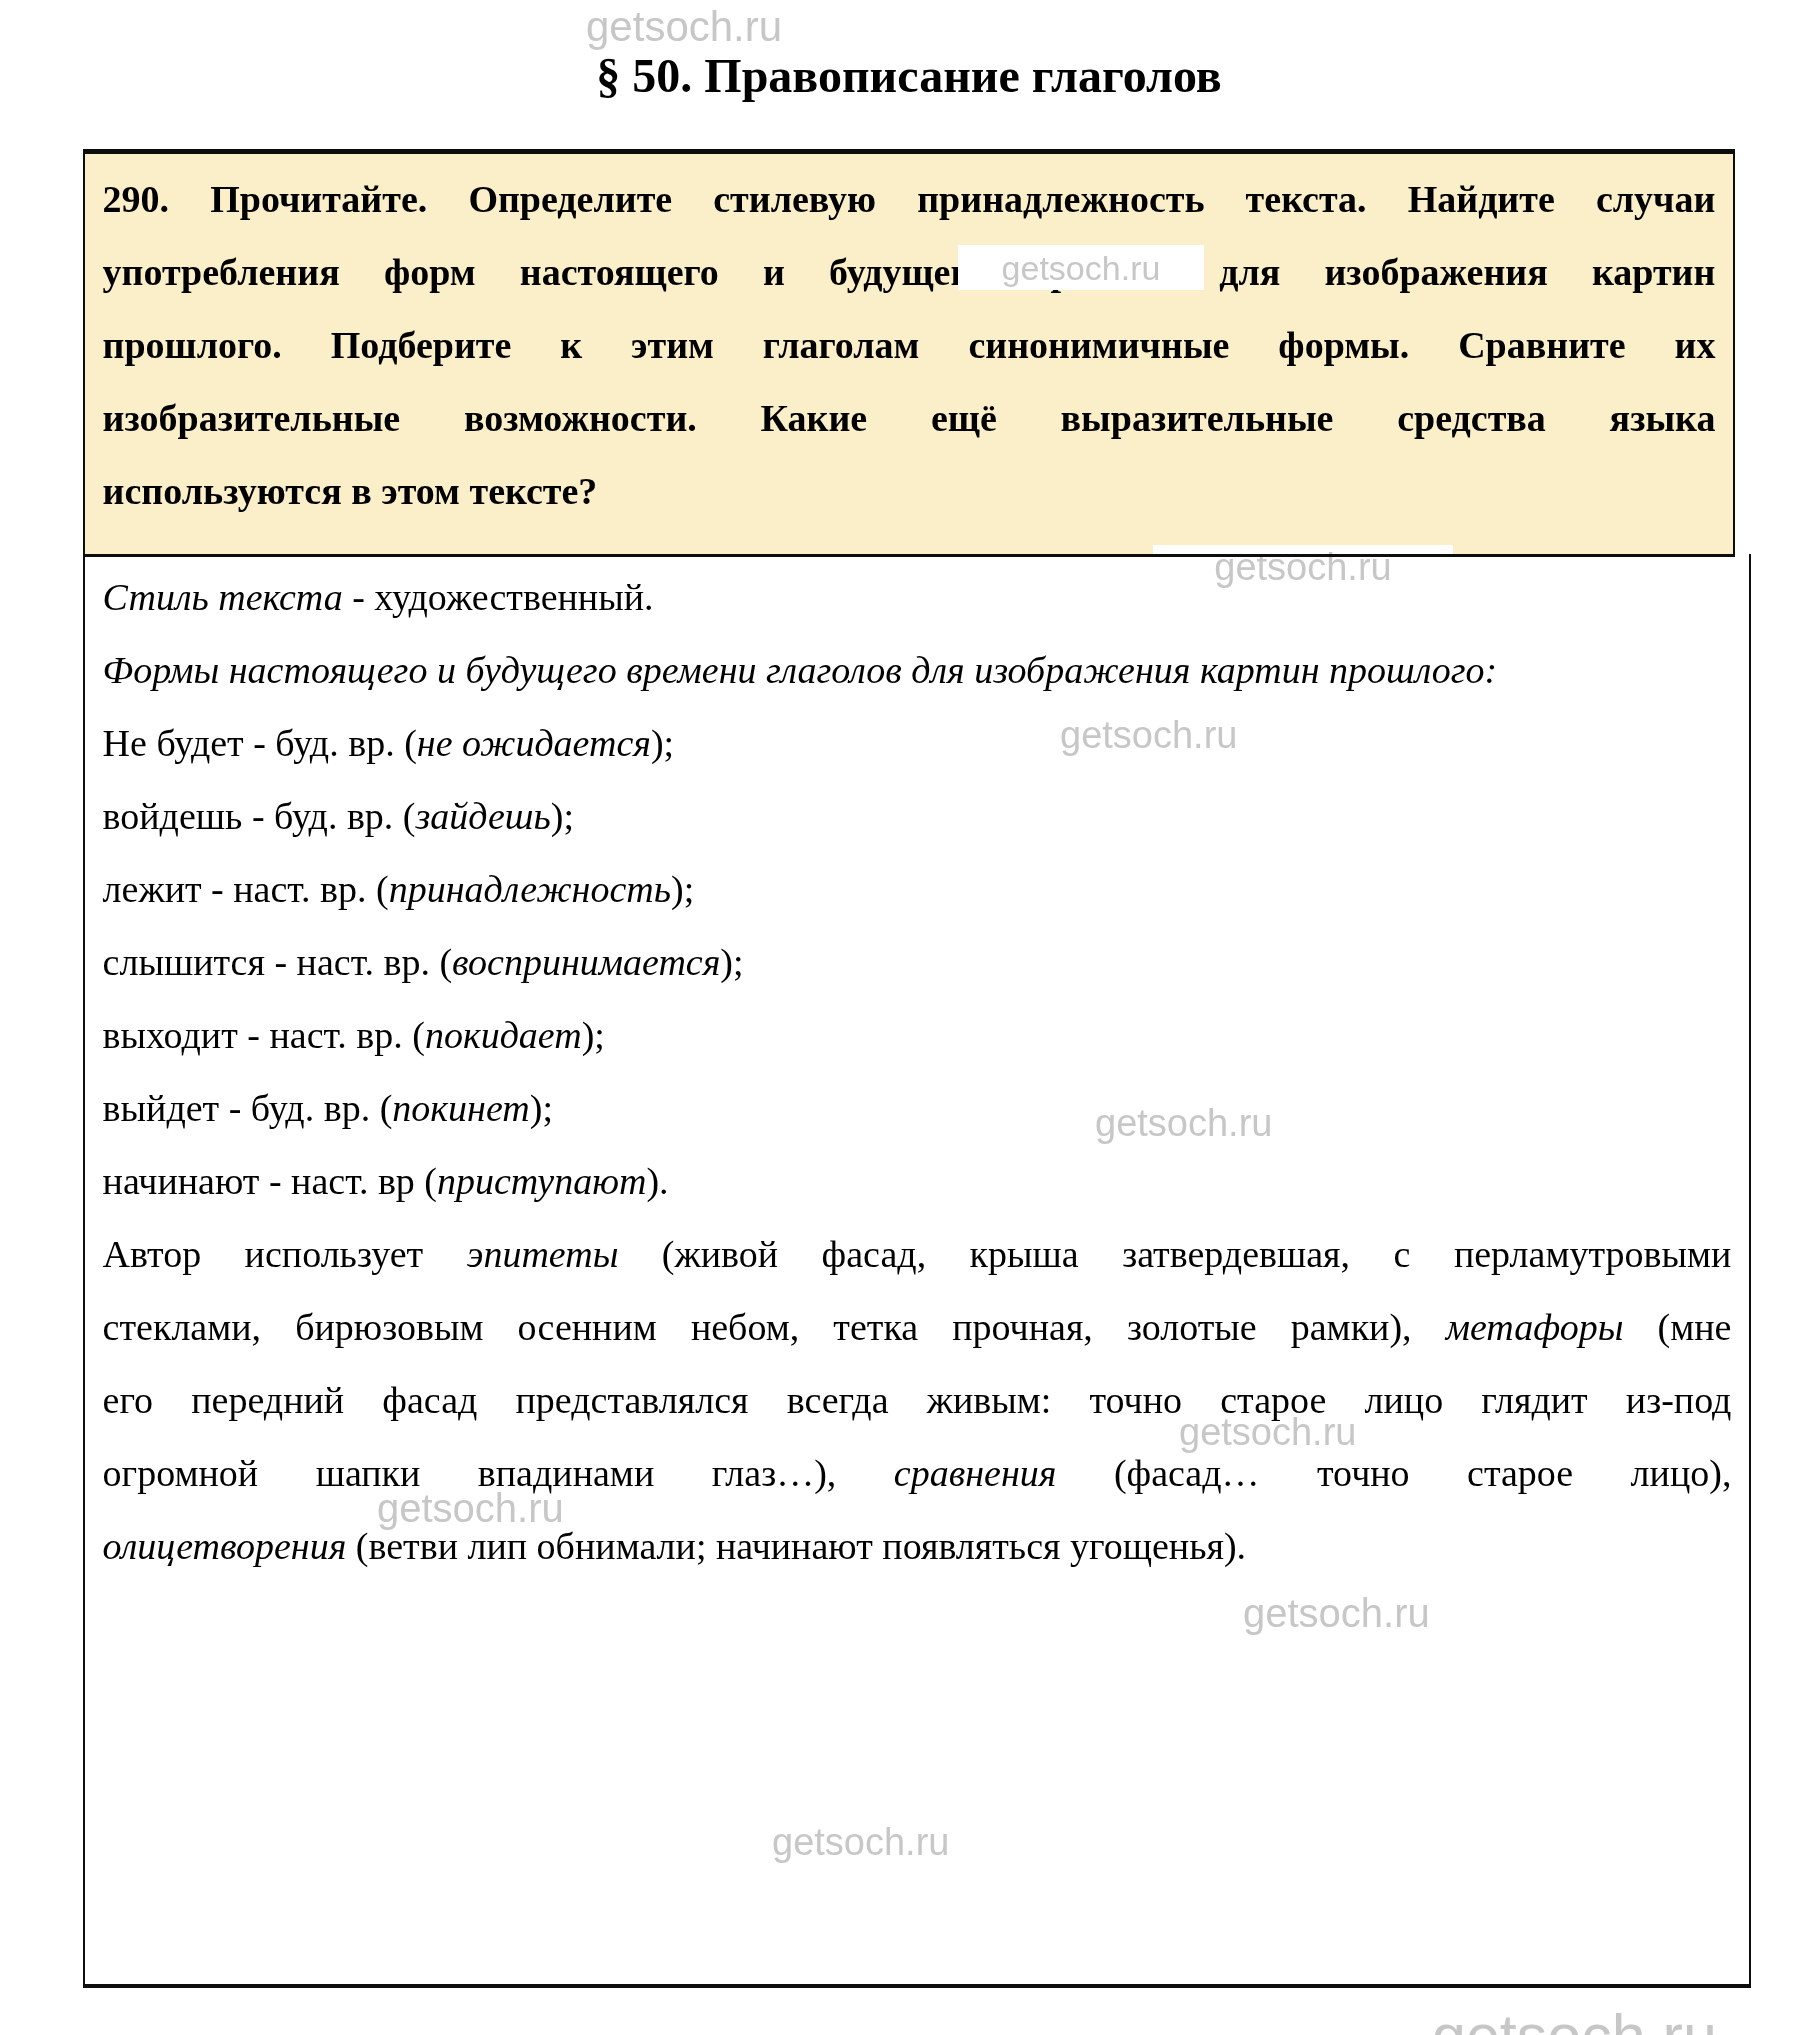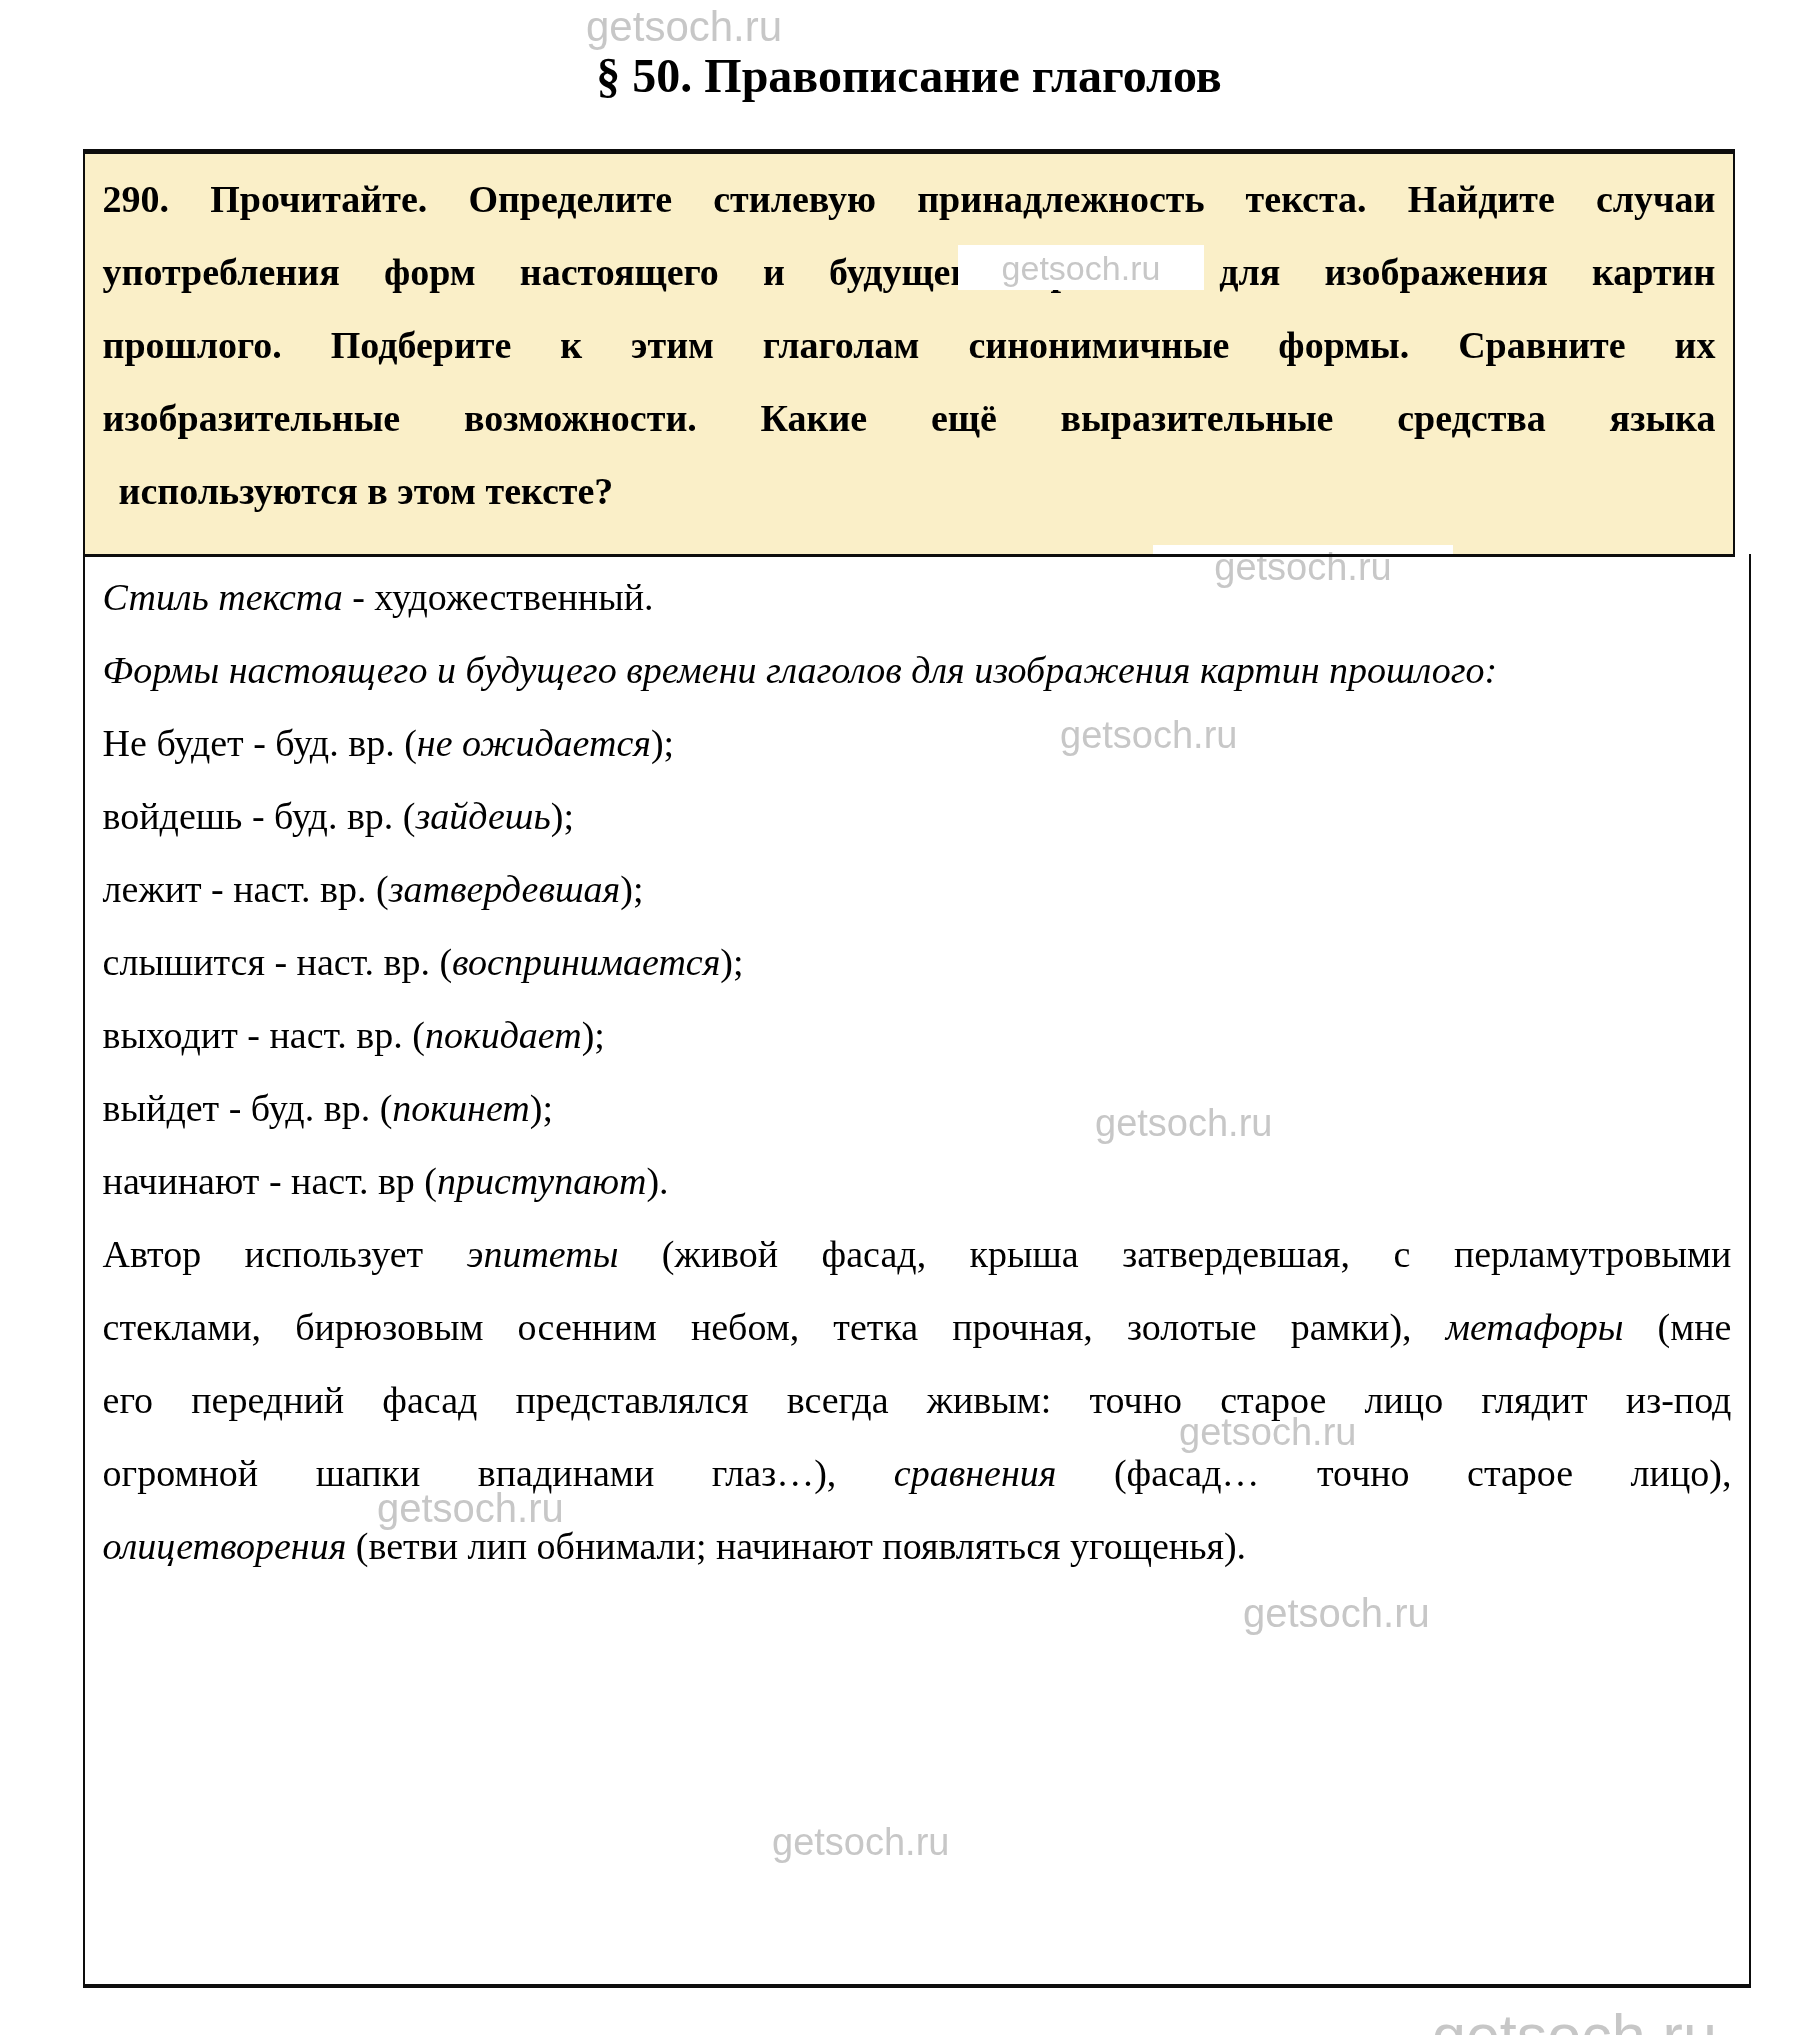--- a/index.html
+++ b/index.html
@@ -46,21 +46,21 @@
     position:absolute;left:83px;top:554px;
     width:1652px;height:2.9px;background:var(--border);
     z-index:3;
   }
   .task-box .tline{
     position:relative;z-index:2;
     font-size:38px;font-weight:bold;line-height:73px;
     text-align:justify;text-align-last:justify;
     white-space:normal;margin:0;
   }
-  .task-box .tline.last{text-align-last:left;margin-left:16px;}
+  .task-box .tline.last{text-align-last:left;}
   .answer-box .aline{
     position:relative;z-index:2;
     font-size:38px;line-height:73px;margin:0;
     text-align:left;
   }
   .answer-box .aline.just{text-align:justify;text-align-last:justify;}
   .answer-box .aline.just.last{text-align-last:left;}
   .italic{font-style:italic;}
   .watermark-layer{
     position:absolute;left:0;top:0;width:100%;height:100%;
@@ -108,21 +108,21 @@
   </section>
 
   <div class="box-separator"></div>
 
   <section class="answer-box">
     <p class="aline"><i class="italic">Стиль текста</i><span> - художественный.</span></p>
     <p class="aline italic">Формы настоящего и будущего времени глаголов для изображения картин прошлого:</p>
     <div id="verb-list">
         <p class="aline"><span>Не будет - буд. вр. (</span><i class="italic">не ожидается</i><span>);</span></p>
         <p class="aline"><span>войдешь - буд. вр. (</span><i class="italic">зайдешь</i><span>);</span></p>
-        <p class="aline"><span>лежит - наст. вр. (</span><i class="italic">затвердевшая</i><span>);</span></p>
+        <p class="aline"><span>лежит - наст. вр. (</span><i class="italic">принадлежность</i><span>);</span></p>
         <p class="aline"><span>слышится - наст. вр. (</span><i class="italic">воспринимается</i><span>);</span></p>
         <p class="aline"><span>выходит - наст. вр. (</span><i class="italic">покидает</i><span>);</span></p>
         <p class="aline"><span>выйдет - буд. вр. (</span><i class="italic">покинет</i><span>);</span></p>
         <p class="aline"><span>начинают  - наст. вр (</span><i class="italic">приступают</i><span>).</span></p>
       </div>
     <div id="devices-paragraph">
         <p class="aline just"><span>Автор использует </span><i class="italic">эпитеты</i><span> (живой фасад, крыша затвердевшая, с перламутровыми</span></p>
         <p class="aline just"><span>стеклами, бирюзовым осенним небом, тетка прочная, золотые рамки), </span><i class="italic">метафоры</i><span> (мне</span></p>
         <p class="aline just"><span>его передний фасад представлялся всегда живым: точно старое лицо глядит из-под</span></p>
         <p class="aline just"><span>огромной шапки впадинами глаз…), </span><i class="italic">сравнения</i><span> (фасад… точно старое лицо),</span></p>

